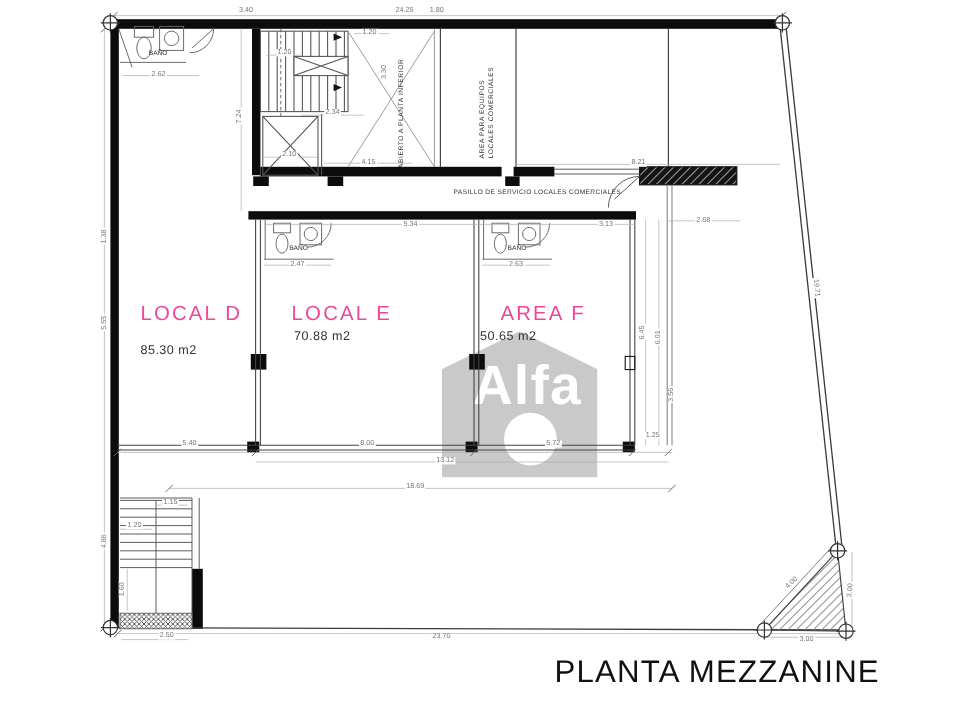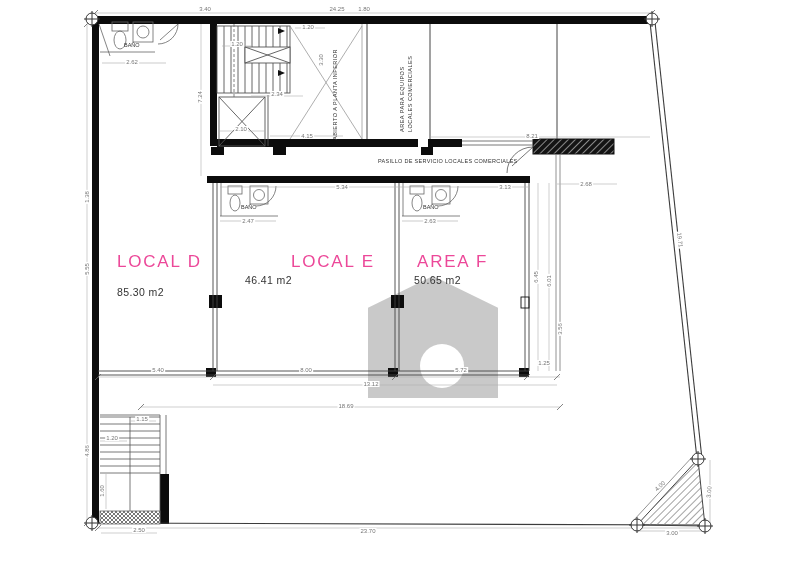--- a/index.html
+++ b/index.html
@@ -26,20 +26,21 @@
        transform:translate(-50%,-50%);white-space:nowrap;line-height:1;}
 </style>
 </head>
 <body>
 
 <div id="stage">
 
   <div id="wm">
     <div class="house"></div>
     <div class="dot"></div>
+    <div class="wmtext">Alfa</div>
   </div>
 
   <svg width="800" height="587" viewBox="0 0 800 587">
     <defs>
       <pattern id="hatchTri" width="5" height="5" patternUnits="userSpaceOnUse" patternTransform="rotate(45)">
         <line x1="0" y1="0" x2="0" y2="5" stroke="#8a8a8a" stroke-width="1.6"></line>
       </pattern>
       <pattern id="hatchWall" width="5" height="5" patternUnits="userSpaceOnUse" patternTransform="rotate(45)">
         <rect width="5" height="5" fill="#141414"></rect>
         <line x1="0" y1="0" x2="0" y2="5" stroke="#ffffff" stroke-width="1"></line>
@@ -207,24 +208,24 @@
         </g>
       <g transform="translate(92,523)">
           <circle r="6"></circle>
           <path d="M-8 0 H8 M0 -8 V8"></path>
         </g>
     </g>
   </svg>
 
   <div class="ovl loc-name" style="left:117px;top:252px;">LOCAL D</div>
   <div class="ovl loc-area" style="left:117px;top:286px;">85.30 m2</div>
-  <div class="ovl loc-name" style="left:243px;top:252px;margin-left:48px;">LOCAL E</div>
-  <div class="ovl loc-area" style="left:245px;top:274px;">46.41 m2</div>
+  <div class="ovl loc-name" style="left:243px;top:252px;">LOCAL E</div>
+  <div class="ovl loc-area" style="left:245px;top:274px;">70.88 m2</div>
   <div class="ovl loc-name" style="left:417px;top:252px;">AREA F</div>
-  <div class="ovl loc-area" style="left:414px;top:274px;text-align:center;">50.65 m2</div>
+  <div class="ovl loc-area" style="left:400px;top:274px;text-align:center;">50.65 m2</div>
 
   <div class="ovl tiny" style="left:378px;top:158px;">PASILLO DE SERVICIO LOCALES COMERCIALES</div>
 
   <div class="ovl vtext" style="left:332px;top:40px;height:100px;">ABIERTO A PLANTA INFERIOR</div>
 
   <div class="ovl vwrap" style="left:399px;top:42px;height:90px;">
     <span class="vtext">AREA PARA EQUIPOS</span>
     <span class="vtext">LOCALES COMERCIALES</span>
   </div>
 
@@ -266,13 +267,14 @@
       <span class="dim" style="left: 87px; top: 269px; transform: translate(-50%, -50%) rotate(-90deg);">5.55</span>
       <span class="dim" style="left: 536px; top: 277px; transform: translate(-50%, -50%) rotate(-90deg);">6.45</span>
       <span class="dim" style="left: 549px; top: 281px; transform: translate(-50%, -50%) rotate(-90deg);">6.01</span>
       <span class="dim" style="left: 560px; top: 329px; transform: translate(-50%, -50%) rotate(-90deg);">3.56</span>
       <span class="dim" style="left: 660px; top: 486px; transform: translate(-50%, -50%) rotate(-43deg);">4.00</span>
       <span class="dim" style="left: 672px; top: 533px; transform: translate(-50%, -50%) rotate(0deg);">3.00</span>
       <span class="dim" style="left: 709px; top: 492px; transform: translate(-50%, -50%) rotate(-84deg);">3.00</span>
       <span class="dim" style="left: 680px; top: 240px; transform: translate(-50%, -50%) rotate(84deg);">19.71</span>
     </div>
 
+  <div id="title" class="ovl" style="left:462px;top:544px;">PLANTA MEZZANINE</div>
 </div>
 
 </body></html>

